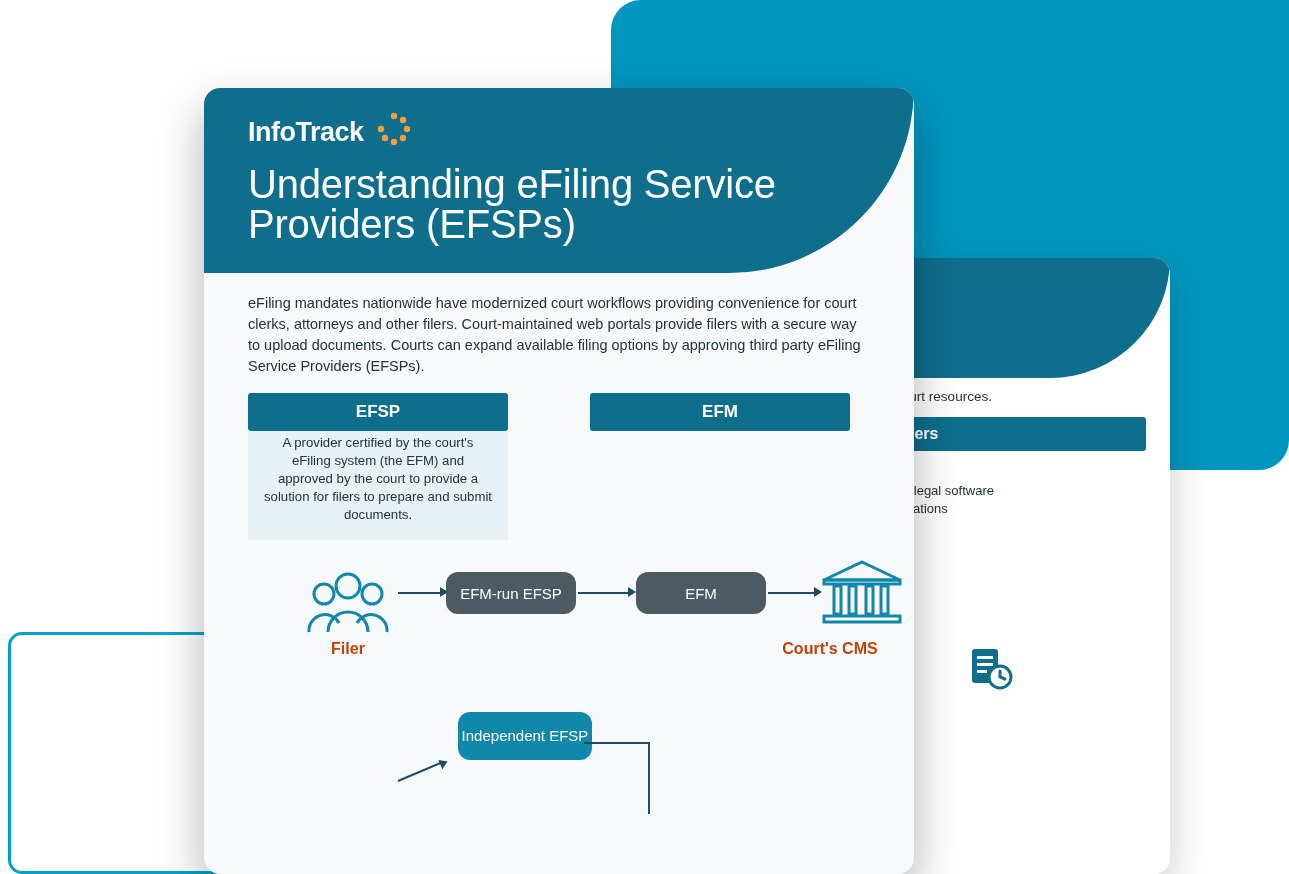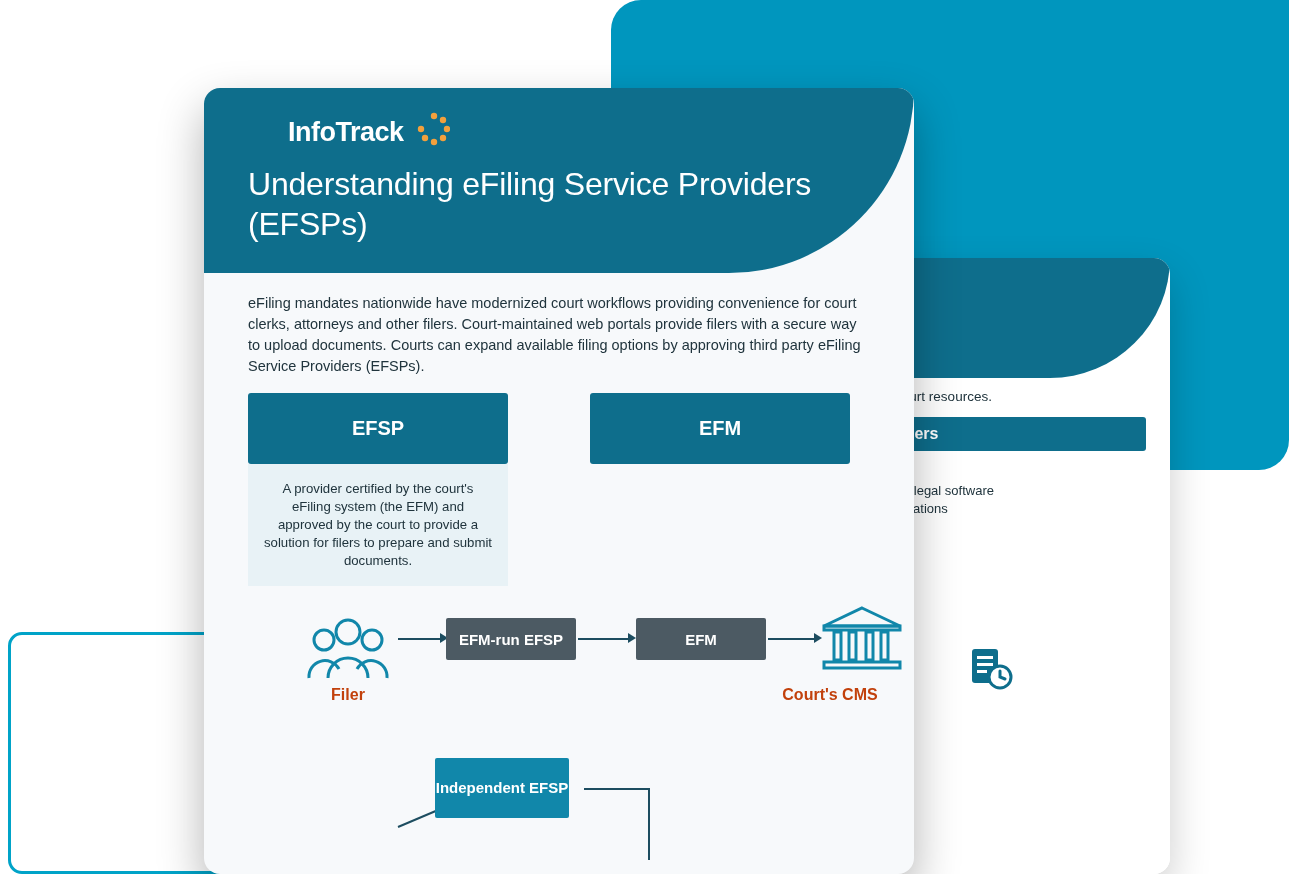--- a/index.html
+++ b/index.html
@@ -141,26 +141,25 @@
   .logo {
     display: flex;
     align-items: center;
     height: 36px;
   }
   .logo-text {
     color: #ffffff;
     font-size: 27px;
     font-weight: bold;
     letter-spacing: -0.5px;
-    margin-left: 40px;
   }
   .logo-mark { margin-left: 2px; }
   .doc-title {
     color: #ffffff;
-    font-size: 32px;
+    font-size: 40px;
     font-weight: normal;
     line-height: 40px;
     margin: 14px 0 0 0;
     max-width: 640px;
     letter-spacing: -0.2px;
   }
   .doc-front-body {
     padding: 20px 44px 0 44px;
   }
   .intro {
@@ -172,33 +171,33 @@
 
   .def-row {
     display: flex;
     gap: 82px;
     margin-bottom: 22px;
   }
   .def-col { width: 260px; }
   .def-head {
     background: #0E6E8C;
     color: #ffffff;
-    font-size: 20px;
-    font-weight: bold;
-    text-align: center;
-    padding: 24px 0;
+    font-size: 17px;
+    font-weight: bold;
+    text-align: center;
+    padding: 9px 0;
     border-radius: 3px;
   }
   .def-body {
     background: #E8F2F6;
     font-size: 13.2px;
     line-height: 18px;
     color: #20343d;
     text-align: center;
-    padding: 16px 16px 16px 16px;
+    padding: 3px 16px 16px 16px;
     box-sizing: border-box;
     min-height: 96px;
   }
   .def-body.alt { background: #EAF3F7; }
 
   .diagram-title {
     text-align: center;
     font-size: 18px;
     font-weight: bold;
     color: #0E6E8C;
@@ -209,26 +208,26 @@
   .flow {
     position: relative;
     height: 110px;
   }
   .flow2 { position: relative; height: 190px; }
 
   .node-box {
     position: absolute;
     color: #ffffff;
     font-size: 15px;
-    font-weight: bold;
+    font-weight: normal;
     text-align: center;
     display: flex;
     align-items: center;
     justify-content: center;
-    border-radius: 2px;
+    border-radius: 12px;
   }
   .node-gray { background: #4C5A63; }
   .node-teal { background: #1187AA; }
 
   .caption {
     position: absolute;
     font-size: 16px;
     font-weight: bold;
     color: #c2410c;
     text-align: center;
@@ -379,21 +378,21 @@
         </svg>
       </div>
       <div class="caption" style="left:506px; top:78px; width:152px;">Court's CMS</div>
     </div>
 
     <div class="flow2">
 
       <div class="arrow-line" style="left:150px; top:108px; width:48px; transform: rotate(-23deg); transform-origin: left center;"></div>
       <div class="arrow-head" style="left:192px; top:86px; transform: rotate(-23deg);"></div>
 
-      <div class="node-box node-teal" style="left:187px; top:40px; width:134px; height:60px; line-height:20px; flex-direction:column;">
+      <div class="node-box node-teal" style="left:210px; top:40px; width:134px; height:48px; line-height:20px; flex-direction:column;">
         <span>Independent EFSP</span>
       </div>
 
       <div class="arrow-line" style="left:336px; top:70px; width:66px;"></div>
       <div class="arrow-vline" style="left:400px; top:70px; height:72px;"></div>
 
     </div>
   </div>
 </div>
 

